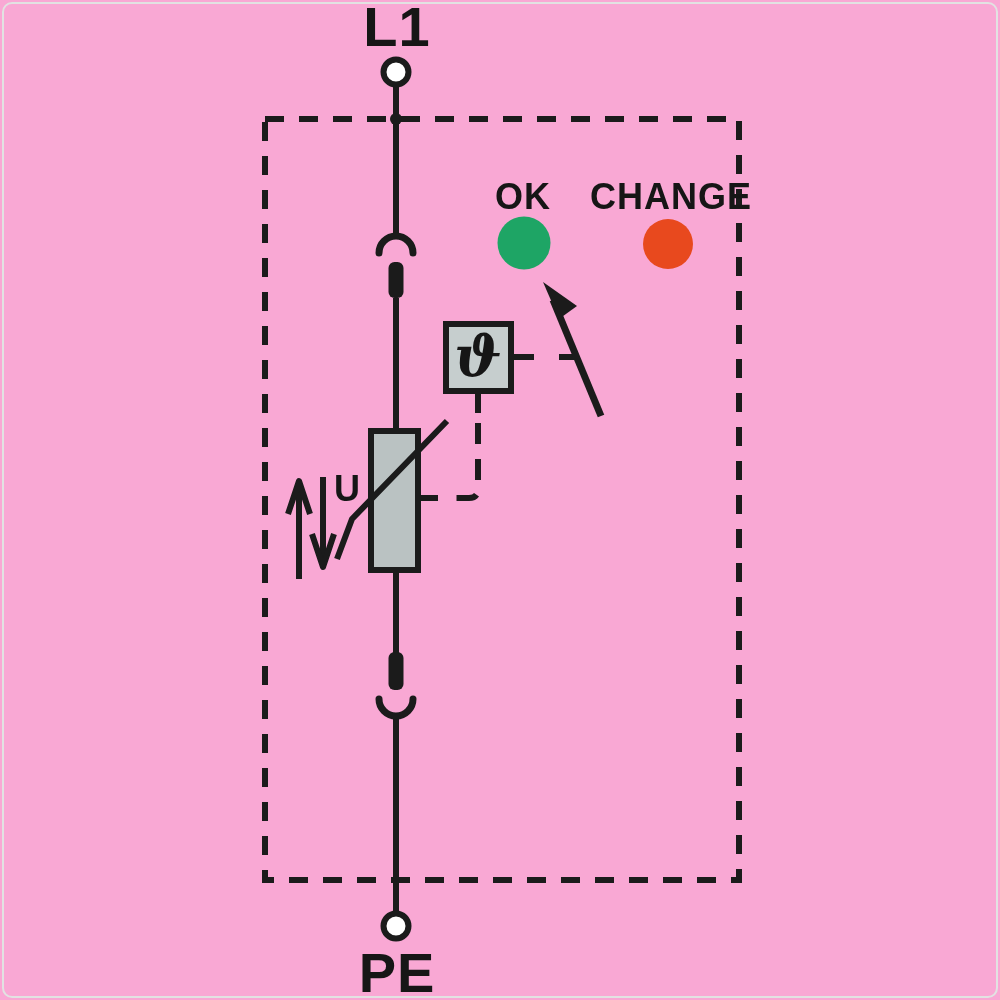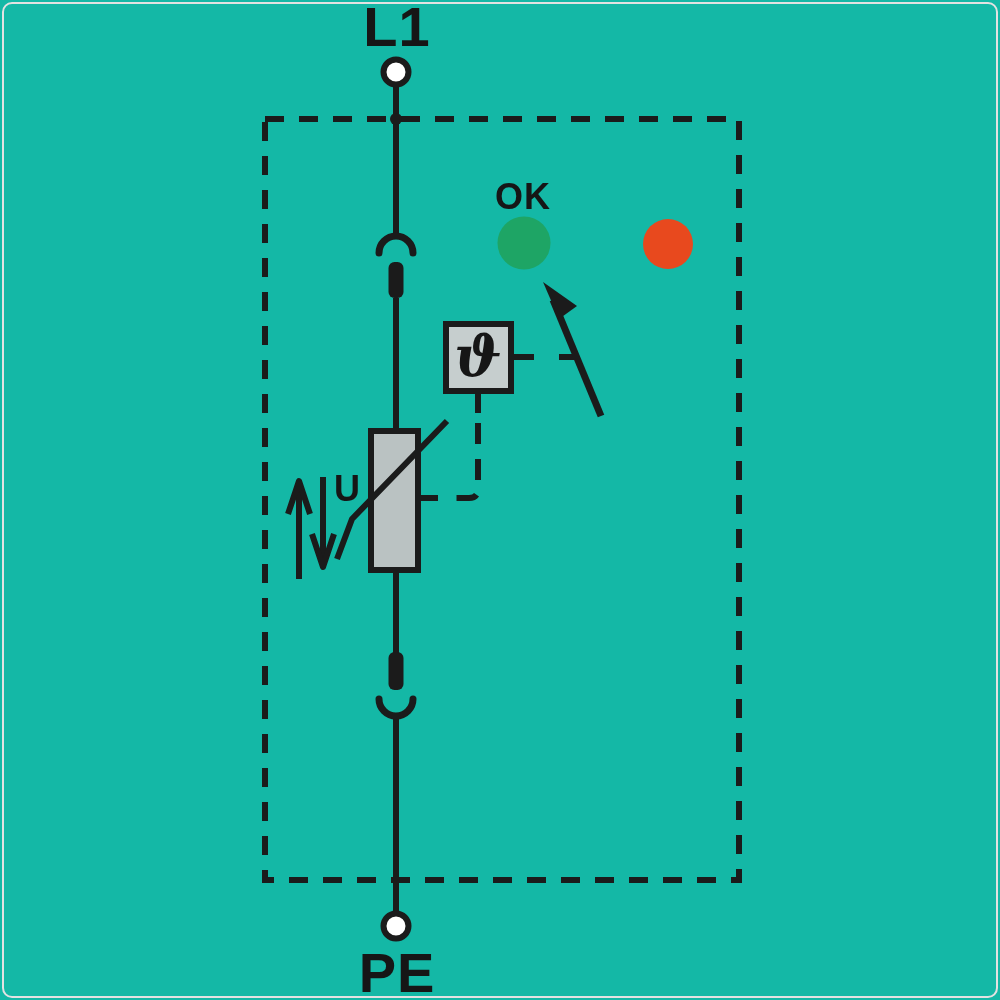--- a/index.html
+++ b/index.html
@@ -5,21 +5,21 @@
   html, body {
     margin: 0;
     padding: 0;
     background: #ffffff;
     font-family: "Liberation Sans", sans-serif;
   }
   .canvas {
     position: relative;
     width: 1000px;
     height: 1000px;
-    background: #14b8a6;
+    background: #f9a8d4;
     overflow: hidden;
   }
   .frame {
     position: absolute;
     inset: 2px;
     border: 2px solid #e2e2e2;
     border-radius: 10px;
     pointer-events: none;
   }
   svg.linework {
@@ -98,17 +98,18 @@
       <polygon points="543,282 577,306 559,319" fill="#1b1b1b"></polygon>
     </g>
 
     <circle cx="524" cy="243" r="26.5" fill="#1ea565"></circle>
     <circle cx="668" cy="244" r="25" fill="#e8491e"></circle>
   </svg>
 
   <div class="lbl lbl-terminal" style="left:397px; top:26px;">L1</div>
   <div class="lbl lbl-terminal" style="left:397px; top:972px;">PE</div>
   <div class="lbl lbl-indicator" style="left:523px; top:197px;">OK</div>
+  <div class="lbl lbl-indicator" style="left:671px; top:197px;">CHANGE</div>
   <div class="lbl lbl-voltage" style="left:347px; top:489px;">U</div>
   <div class="lbl lbl-theta" style="left:478px; top:356px;">ϑ</div>
 
   <div class="frame"></div>
 </div>
 
 </body></html>

